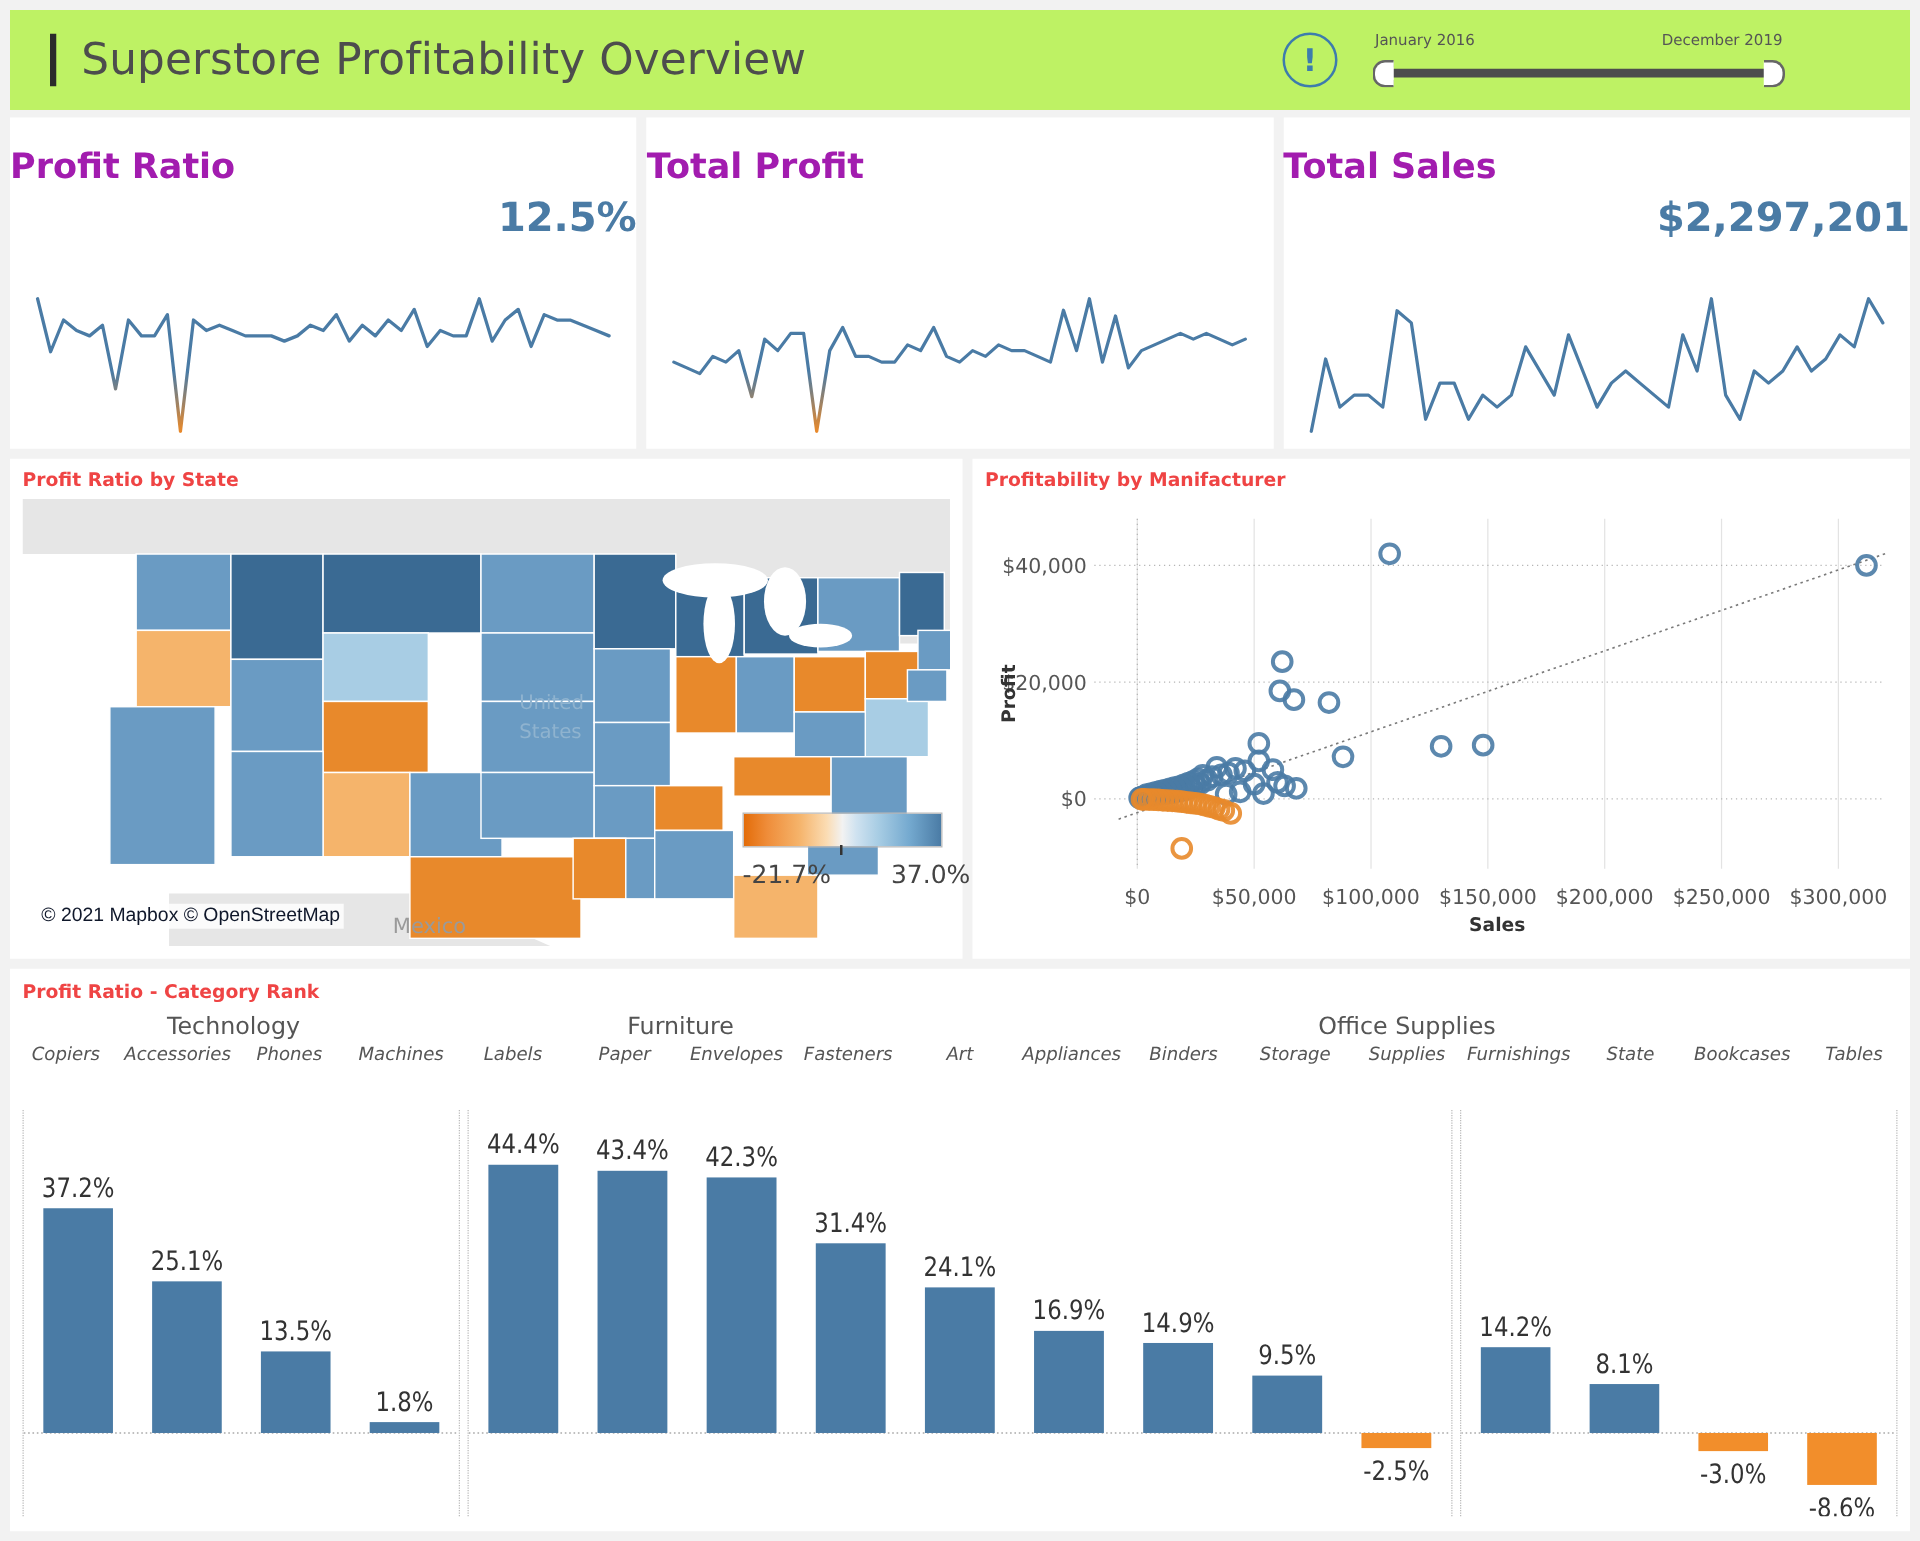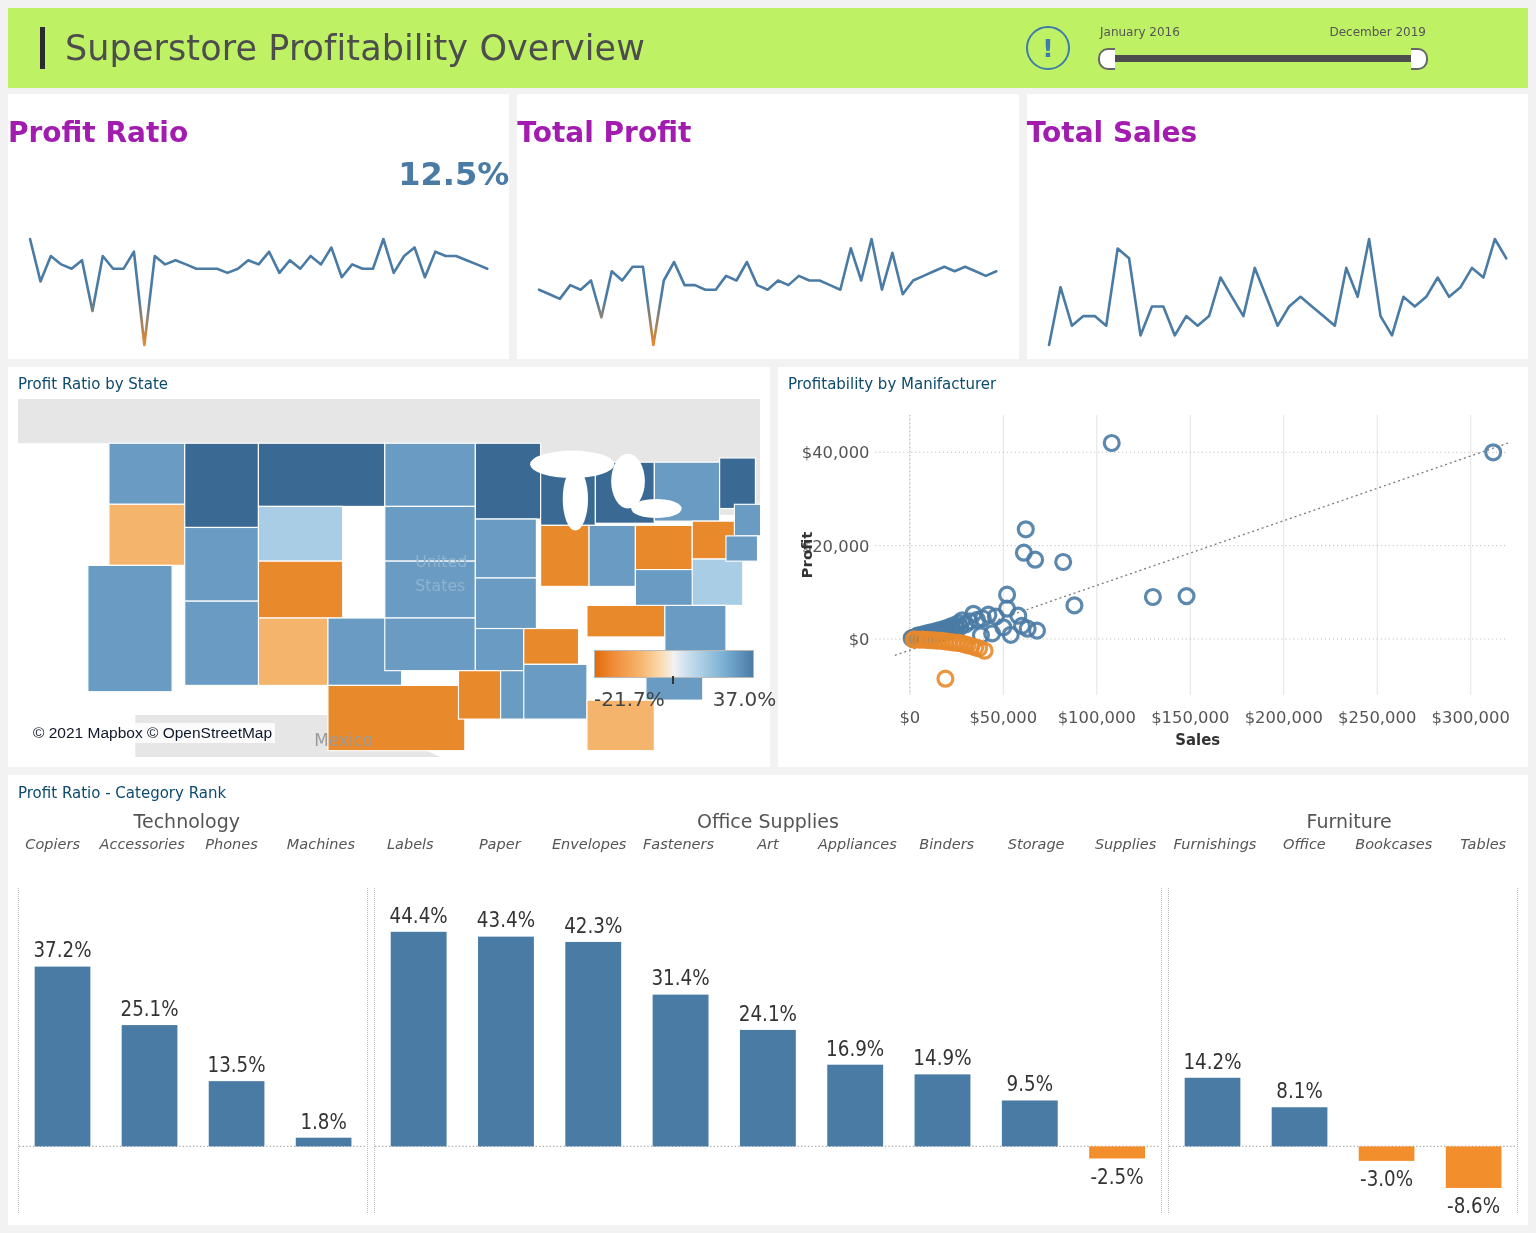--- a/index.html
+++ b/index.html
@@ -38,21 +38,21 @@
   .kpi-row { position:absolute; left:8px; top:94px; width:1520px; height:265px; display:flex; gap:8px; }
   .kpi { background:#fff; flex:1; position:relative; padding-top:22px; }
   .kpi-title { font-size:28px; color:#a21caf; font-weight:700; line-height:1.2; }
   .kpi-value { text-align:right; font-size:32px; color:#4a7ba5; font-weight:bold; margin-top:5px; }
   .kpi-spark { position:absolute; left:0; right:0; bottom:0; height:140px; }
   .kpi-spark svg { width:100%; height:100%; display:block;}
 
   
   .mid-row { position:absolute; left:8px; top:367px; width:1520px; height:400px; display:flex; gap:8px;}
   .panel { background:#fff; position:relative; }
-  .panel-title { font-size:15px; font-weight:normal; color:#0c4a6e; padding:8px 10px 6px 10px; }
+  .panel-title { font-size:15px; font-weight:bold; color:#ef4444; padding:8px 10px 6px 10px; }
   .map-panel { width:762px; }
   .scatter-panel { flex:1; }
 
   .map-body { position:absolute; left:10px; top:32px; right:10px; bottom:10px; overflow:hidden; background:#fff;}
   .map-body svg { width:100%; height:100%; display:block;}
   .map-attr { position:absolute; left:12px; bottom:14px; font-size:15.5px; color:#0f172a;
       background:rgba(255,255,255,0.82); padding:1px 3px; font-family:"Liberation Sans",sans-serif;}
   .map-legend { position:absolute; right:16px; bottom:56px; width:160px; }
   .legend-bar { height:28px; border:1px solid #b9b9b9;
     background:linear-gradient(to right,#e36c09 0%,#ef8d3a 12%,#f5b36a 28%,#fbdcb3 42%,#f2f2f2 50%,#cfe2f0 57%,#a8cde4 68%,#74a9cf 84%,#4a7ba5 100%); }
@@ -126,20 +126,21 @@
                 <stop offset="55%" stop-color="#4a7ba5"></stop>
                 <stop offset="100%" stop-color="#e8892b"></stop>
               </linearGradient>
             </defs>
             <path d="M22.0 70.7 L32.4 75.3 L42.7 79.9 L53.1 66.1 L63.5 70.7 L73.8 61.5 L84.2 98.3 L94.5 52.3 L104.9 61.5 L115.3 47.7 L125.6 47.7 L136.0 126.0 L146.4 61.5 L156.7 43.0 L167.1 66.1 L177.5 66.1 L187.8 70.7 L198.2 70.7 L208.5 56.9 L218.9 61.5 L229.3 43.0 L239.6 66.1 L250.0 70.7 L260.4 61.5 L270.7 66.1 L281.1 56.9 L291.5 61.5 L301.8 61.5 L312.2 66.1 L322.5 70.7 L332.9 29.2 L343.3 61.5 L353.6 20.0 L364.0 70.7 L374.4 33.8 L384.7 75.3 L395.1 61.5 L405.5 56.9 L415.8 52.3 L426.2 47.7 L436.5 52.3 L446.9 47.7 L457.3 52.3 L467.6 56.9 L478.0 52.3 " fill="none" stroke="url(#g1)" stroke-width="2.6" stroke-linejoin="round" stroke-linecap="round"></path>
           </svg>
         </div>
     </div>
     <div class="kpi">
       <div class="kpi-title">Total Sales</div>
+      <div class="kpi-value">$2,297,201</div>
       <div class="kpi-spark">
           <svg id="spark2" viewBox="0 0 500 140" preserveAspectRatio="none">
             <defs>
               <linearGradient id="g2" x1="0" y1="0" x2="0" y2="1">
                 <stop offset="0%" stop-color="#4a7ba5"></stop>
                 <stop offset="55%" stop-color="#4a7ba5"></stop>
                 <stop offset="100%" stop-color="#e8892b"></stop>
               </linearGradient>
             </defs>
             <path d="M22.0 126.0 L33.4 68.2 L44.8 106.7 L56.2 97.1 L67.6 97.1 L79.0 106.7 L90.4 29.6 L101.8 39.3 L113.2 116.4 L124.6 87.5 L136.0 87.5 L147.4 116.4 L158.8 97.1 L170.2 106.7 L181.6 97.1 L193.0 58.5 L204.4 77.8 L215.8 97.1 L227.2 48.9 L238.6 77.8 L250.0 106.7 L261.4 87.5 L272.8 77.8 L284.2 87.5 L295.6 97.1 L307.0 106.7 L318.4 48.9 L329.8 77.8 L341.2 20.0 L352.6 97.1 L364.0 116.4 L375.4 77.8 L386.8 87.5 L398.2 77.8 L409.6 58.5 L421.0 77.8 L432.4 68.2 L443.8 48.9 L455.2 58.5 L466.6 20.0 L478.0 39.3 " fill="none" stroke="#4a7ba5" stroke-width="2.6" stroke-linejoin="round" stroke-linecap="round"></path>
@@ -324,39 +325,39 @@
             <text x="422" y="348" text-anchor="middle" font-size="15" fill="#333" font-weight="bold" font-family="DejaVu Sans, sans-serif">Sales</text>
           </svg>
       </div>
     </div>
   </div>
 
   <div class="bottom">
     <div class="panel-title">Profit Ratio - Category Rank</div>
     <div class="cat-head" id="catHead">
         <div class="cat-group-title" style="flex: 1 1 23.5294%;">Technology</div>
+        <div class="cat-group-title" style="flex: 1 1 23.5294%;">Furniture</div>
         <div class="cat-group-title" style="flex: 1 1 52.9412%;">Office Supplies</div>
-        <div class="cat-group-title" style="flex: 1 1 23.5294%;">Furniture</div>
       </div>
     <div class="sub-head" id="subHead">
         <div class="sub-label" style="flex: 1 1 5.88235%;">Copiers</div>
         <div class="sub-label" style="flex: 1 1 5.88235%;">Accessories</div>
         <div class="sub-label" style="flex: 1 1 5.88235%;">Phones</div>
         <div class="sub-label" style="flex: 1 1 5.88235%;">Machines</div>
         <div class="sub-label" style="flex: 1 1 5.88235%;">Labels</div>
         <div class="sub-label" style="flex: 1 1 5.88235%;">Paper</div>
         <div class="sub-label" style="flex: 1 1 5.88235%;">Envelopes</div>
         <div class="sub-label" style="flex: 1 1 5.88235%;">Fasteners</div>
         <div class="sub-label" style="flex: 1 1 5.88235%;">Art</div>
         <div class="sub-label" style="flex: 1 1 5.88235%;">Appliances</div>
         <div class="sub-label" style="flex: 1 1 5.88235%;">Binders</div>
         <div class="sub-label" style="flex: 1 1 5.88235%;">Storage</div>
         <div class="sub-label" style="flex: 1 1 5.88235%;">Supplies</div>
         <div class="sub-label" style="flex: 1 1 5.88235%;">Furnishings</div>
-        <div class="sub-label" style="flex: 1 1 5.88235%;">Office</div>
+        <div class="sub-label" style="flex: 1 1 5.88235%;">State</div>
         <div class="sub-label" style="flex: 1 1 5.88235%;">Bookcases</div>
         <div class="sub-label" style="flex: 1 1 5.88235%;">Tables</div>
       </div>
     <div class="bars-area" id="barsArea">
         <div class="bar-group" style="flex: 1 1 23.5294%;">
           <svg viewBox="0 0 400 320" preserveAspectRatio="none">
             <line x1="0" y1="254.41379310344828" x2="400" y2="254.41379310344828" stroke="#aaa" stroke-width="1.2" stroke-dasharray="1.5,2.5"></line>
             <rect x="18" y="77.39310344827585" width="64" height="177.02068965517242" fill="#4a7ba5"></rect>
             <text x="50" y="68.39310344827585" text-anchor="middle" font-size="21" fill="#333" font-family="DejaVu Sans, sans-serif">37.2%</text>
             <rect x="118" y="134.97241379310344" width="64" height="119.44137931034484" fill="#4a7ba5"></rect>

